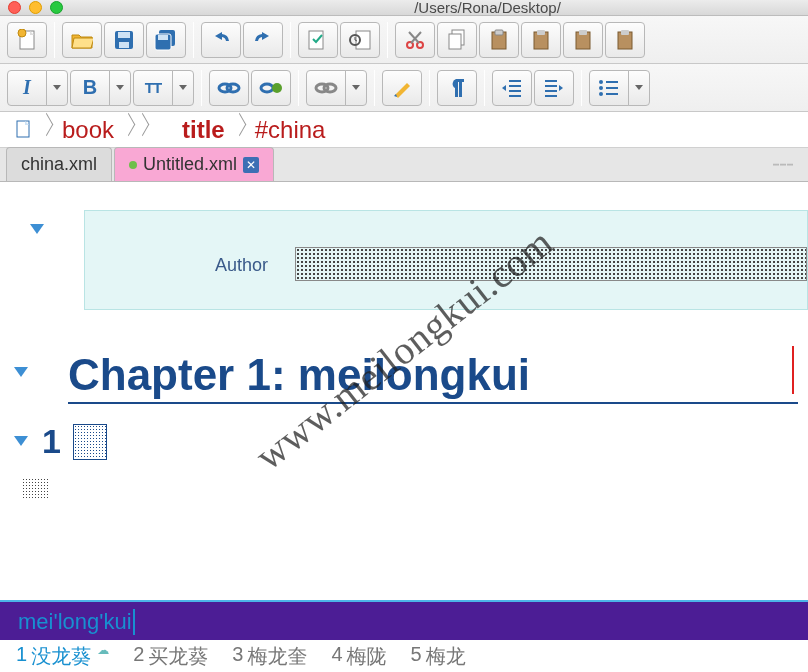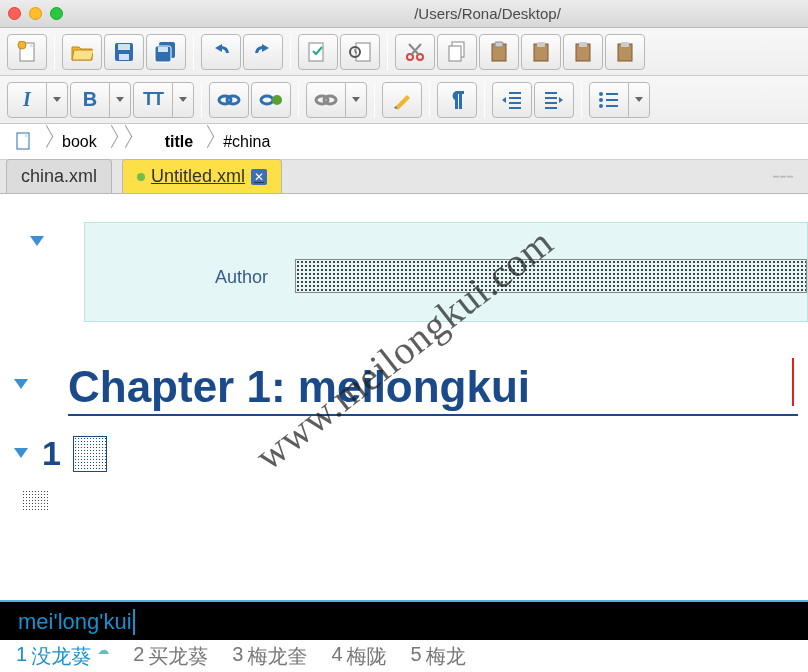--- a/index.html
+++ b/index.html
@@ -5,21 +5,21 @@
 * { box-sizing: border-box; margin: 0; padding: 0; }
 body {
   width: 808px;
   height: 672px;
   font-family: -apple-system, "Helvetica Neue", Arial, sans-serif;
   background: #f0f0f0;
   overflow: hidden;
   position: relative;
 }
 .titlebar {
-  height: 28px;
+  height: 16px;
   background: linear-gradient(#ececec, #d8d8d8);
   display: flex;
   align-items: center;
   padding: 0 8px;
   border-bottom: 1px solid #bcbcbc;
   gap: 32px;
 }
 .traffic { display: flex; gap: 8px; }
 .dot { width: 13px; height: 13px; border-radius: 50%; }
 .dot.red { background: #ff5f57; border: 0.5px solid #e33e32; }
@@ -54,22 +54,22 @@
 .breadcrumb {
   height: 36px;
   background: #fff;
   border-bottom: 1px solid #d0d0d0;
   display: flex;
   align-items: center;
   padding: 0 8px;
   gap: 0;
 }
 .bc-item {
-  font-size: 16px;
-  color: #000000;
+  font-size: 24px;
+  color: #b91c1c;
   padding: 2px 8px;
   display: flex;
   align-items: center;
   position: relative;
 }
 .bc-item.bold { font-weight: bold; margin-left: 24px; }
 .bc-chev {
   width: 14px; height: 28px;
   position: relative;
 }
@@ -92,27 +92,27 @@
   border-bottom: 1px solid #b8b8b8;
 }
 .tab {
   padding: 6px 14px 6px 14px;
   font-size: 18px;
   color: #333;
   background: #dcdcdc;
   border: 1px solid #b8b8b8;
   border-bottom: none;
   border-radius: 4px 4px 0 0;
-  margin-right: 10px;
+  margin-right: 2px;
   display: flex;
   align-items: center;
   gap: 6px;
   cursor: pointer;
 }
-.tab.active { background: #fde047; text-decoration: underline; }
+.tab.active { background: #f9a8d4; }
 .mod-dot { width: 8px; height: 8px; border-radius: 50%; background: #6fbf4a; }
 .close-x {
   width: 16px; height: 16px;
   background: #3d6fb4;
   color: #fff;
   font-size: 12px;
   display: flex; align-items: center; justify-content: center;
   border-radius: 2px;
 }
 .drag-handle { margin-left: auto; color: #aaa; font-size: 10px; letter-spacing: 1px; align-self: center; padding: 2px 8px; }
@@ -199,21 +199,21 @@
   background-image: radial-gradient(#444 1px, transparent 1px);
   background-size: 3px 3px;
 }
 
 .ime-bar {
   position: absolute;
   left: 0; bottom: 30px; right: 0;
   height: 42px;
   border-top: 2px solid #4db4e8;
   border-bottom: 1px solid #cfeaf5;
-  background: #000000;
+  background: #4c1d95;
   padding: 6px 18px;
   font-size: 22px;
   color: #1890d0;
   display: flex;
   align-items: center;
 }
 .ime-cursor { border-right: 2px solid #1890d0; padding-right: 1px; animation: none; }
 .candidates {
   position: absolute;
   left: 0; bottom: 0; right: 0;
@@ -356,21 +356,21 @@
 
 <div class="toolbar">
   <div class="tbtn split-main" style="font-style:italic;font-family:Georgia;font-size:20px;color:#2f6fb0;font-weight:bold;">I</div>
   <div class="tbtn split-arrow">
       <span class="dd-arrow"></span>
     </div>
   <div class="tbtn split-main" style="font-weight:bold;font-size:20px;color:#2f6fb0;">B</div>
   <div class="tbtn split-arrow">
       <span class="dd-arrow"></span>
     </div>
-  <div class="tbtn split-main" style="font-size:18px;color:#2f6fb0;font-weight:bold;letter-spacing:-1px;">TT</div>
+  <div class="tbtn split-main" style="font-size:15px;color:#2f6fb0;font-weight:bold;letter-spacing:-1px;">TT</div>
   <div class="tbtn split-arrow">
       <span class="dd-arrow"></span>
     </div>
   <div class="group-sep"></div>
   <div class="tbtn">
     <svg class="ico" width="24" height="16">
         <ellipse cx="8" cy="8" rx="6" ry="4" fill="none" stroke="#2f6fb0" stroke-width="3"></ellipse>
         <ellipse cx="16" cy="8" rx="6" ry="4" fill="none" stroke="#2f6fb0" stroke-width="3"></ellipse>
       </svg>
   </div>

